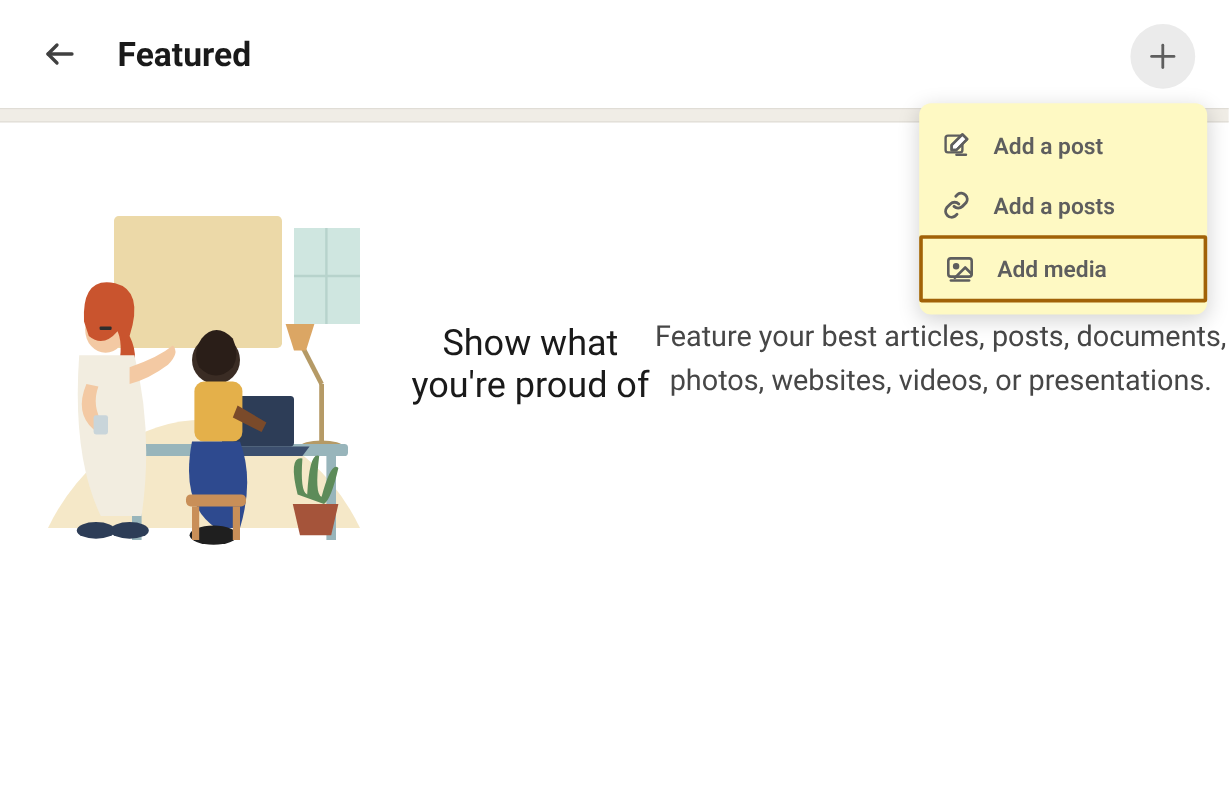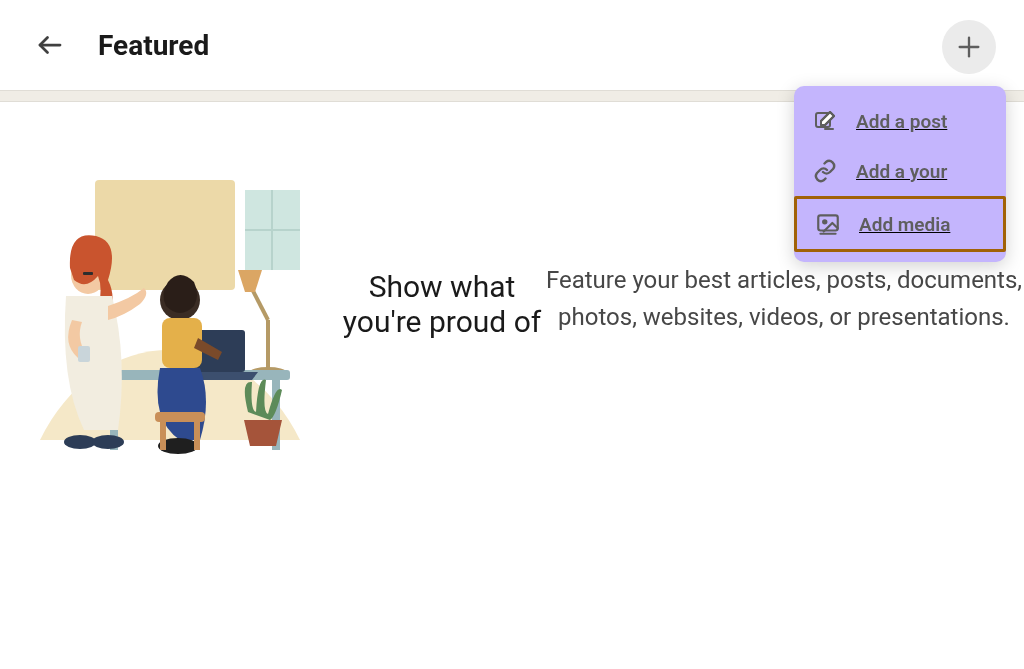--- a/index.html
+++ b/index.html
@@ -79,26 +79,25 @@
       color: #474747;
       text-align: center;
       margin-top: 18px;
       line-height: 1.55;
       max-width: 480px;
     }
     .dropdown {
       position: absolute;
       right: 18px;
       top: 86px;
-      width: 212px;
-      background: #c4b5fd;
+      width: 240px;
+      background: #fef9c3;
       border-radius: 10px;
       box-shadow: 0 4px 18px rgba(0,0,0,0.18);
       padding: 10px 0;
-      text-decoration: underline;
     }
     .dropdown-item {
       display: flex;
       align-items: center;
       padding: 12px 18px;
       cursor: pointer;
       color: #5e5e5e;
     }
     .dropdown-item .icon {
       width: 26px;
@@ -212,21 +211,21 @@
   </div>
 
 
   <div class="dropdown-item">
     <span class="icon">
       <svg width="24" height="24" viewBox="0 0 24 24" fill="none" stroke="currentColor" stroke-width="2.4" stroke-linecap="round" stroke-linejoin="round">
         <path d="M10 13a5 5 0 0 0 7 0l3-3a5 5 0 0 0-7-7l-1.5 1.5"></path>
         <path d="M14 11a5 5 0 0 0-7 0l-3 3a5 5 0 0 0 7 7l1.5-1.5"></path>
       </svg>
     </span>
-    <span class="label">Add a your</span>
+    <span class="label">Add a posts</span>
   </div>
 
   <div class="dropdown-item highlight-box">
     <span class="icon">
       <svg width="26" height="26" viewBox="0 0 24 24" fill="none" stroke="currentColor" stroke-width="2" stroke-linecap="round" stroke-linejoin="round">
         <rect x="3" y="4" width="18" height="14" rx="2"></rect>
         <circle cx="9" cy="10" r="1.5" fill="currentColor"></circle>
         <path d="M21 16l-5-5-8 8"></path>
         <line x1="5" y1="21" x2="19" y2="21"></line>
       </svg>

